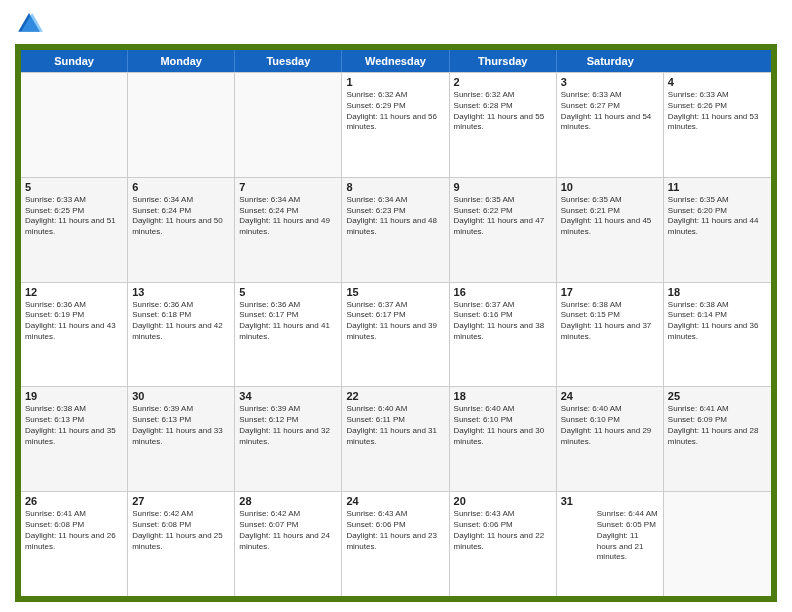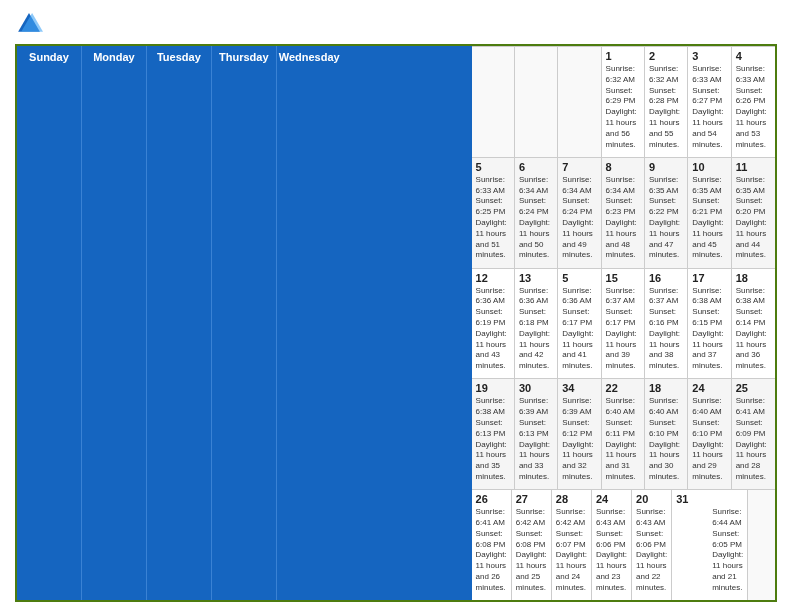--- a/index.html
+++ b/index.html
@@ -50,22 +50,22 @@
       color: #222;
       line-height: 1.1;
     }
     .subtitle {
       font-size: 14px;
       color: #444;
     }
     .calendar {
       flex: 1;
       display: flex;
-      flex-direction: row;
-      border: 2px solid #4d7c0f;
+      flex-direction: column;
+      border: 6px solid #4d7c0f;
     }
     .cal-header {
       display: grid;
       grid-template-columns: repeat(7, 1fr);
       background: #1565c0;
     }
     .cal-header-cell {
       color: #fff;
       font-size: 11px;
       font-weight: bold;
@@ -130,22 +130,23 @@
       <div class="month-title"></div>
       <div class="subtitle"></div>
     </div>
   </div>
 
   <div class="calendar">
     <div class="cal-header">
     <div class="cal-header-cell">Sunday</div>
         <div class="cal-header-cell">Monday</div>
         <div class="cal-header-cell">Tuesday</div>
+        <div class="cal-header-cell">Wednesday</div>
         <div class="cal-header-cell">Thursday</div>
-        <div class="cal-header-cell">Wednesday</div>
+        <div class="cal-header-cell">Saturday</div>
       </div>
     <div class="cal-body">
     <div class="cal-row">
           <div class="cal-cell empty"></div>
           <div class="cal-cell empty"></div>
           <div class="cal-cell empty"></div>
           <div class="cal-cell">
             <div class="day-num">1</div>
             <div class="cell-text" style="white-space: pre-line;">Sunrise: 6:32 AM
 Sunset: 6:29 PM

